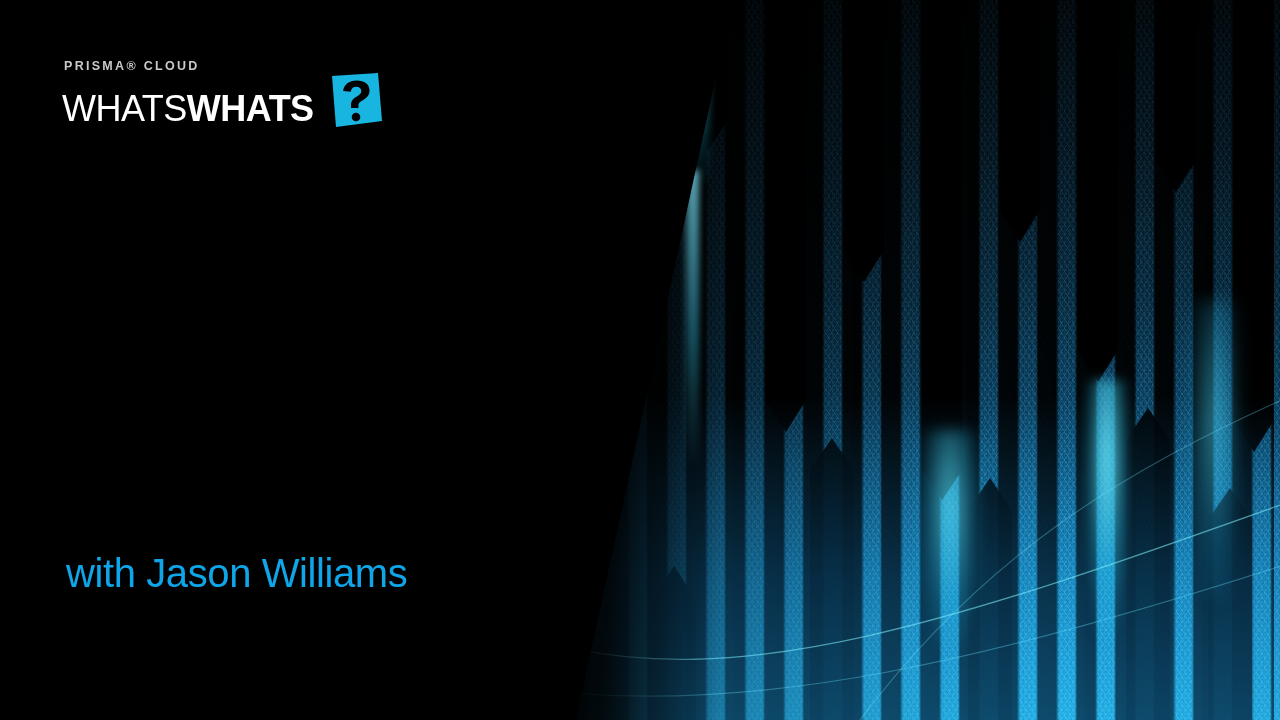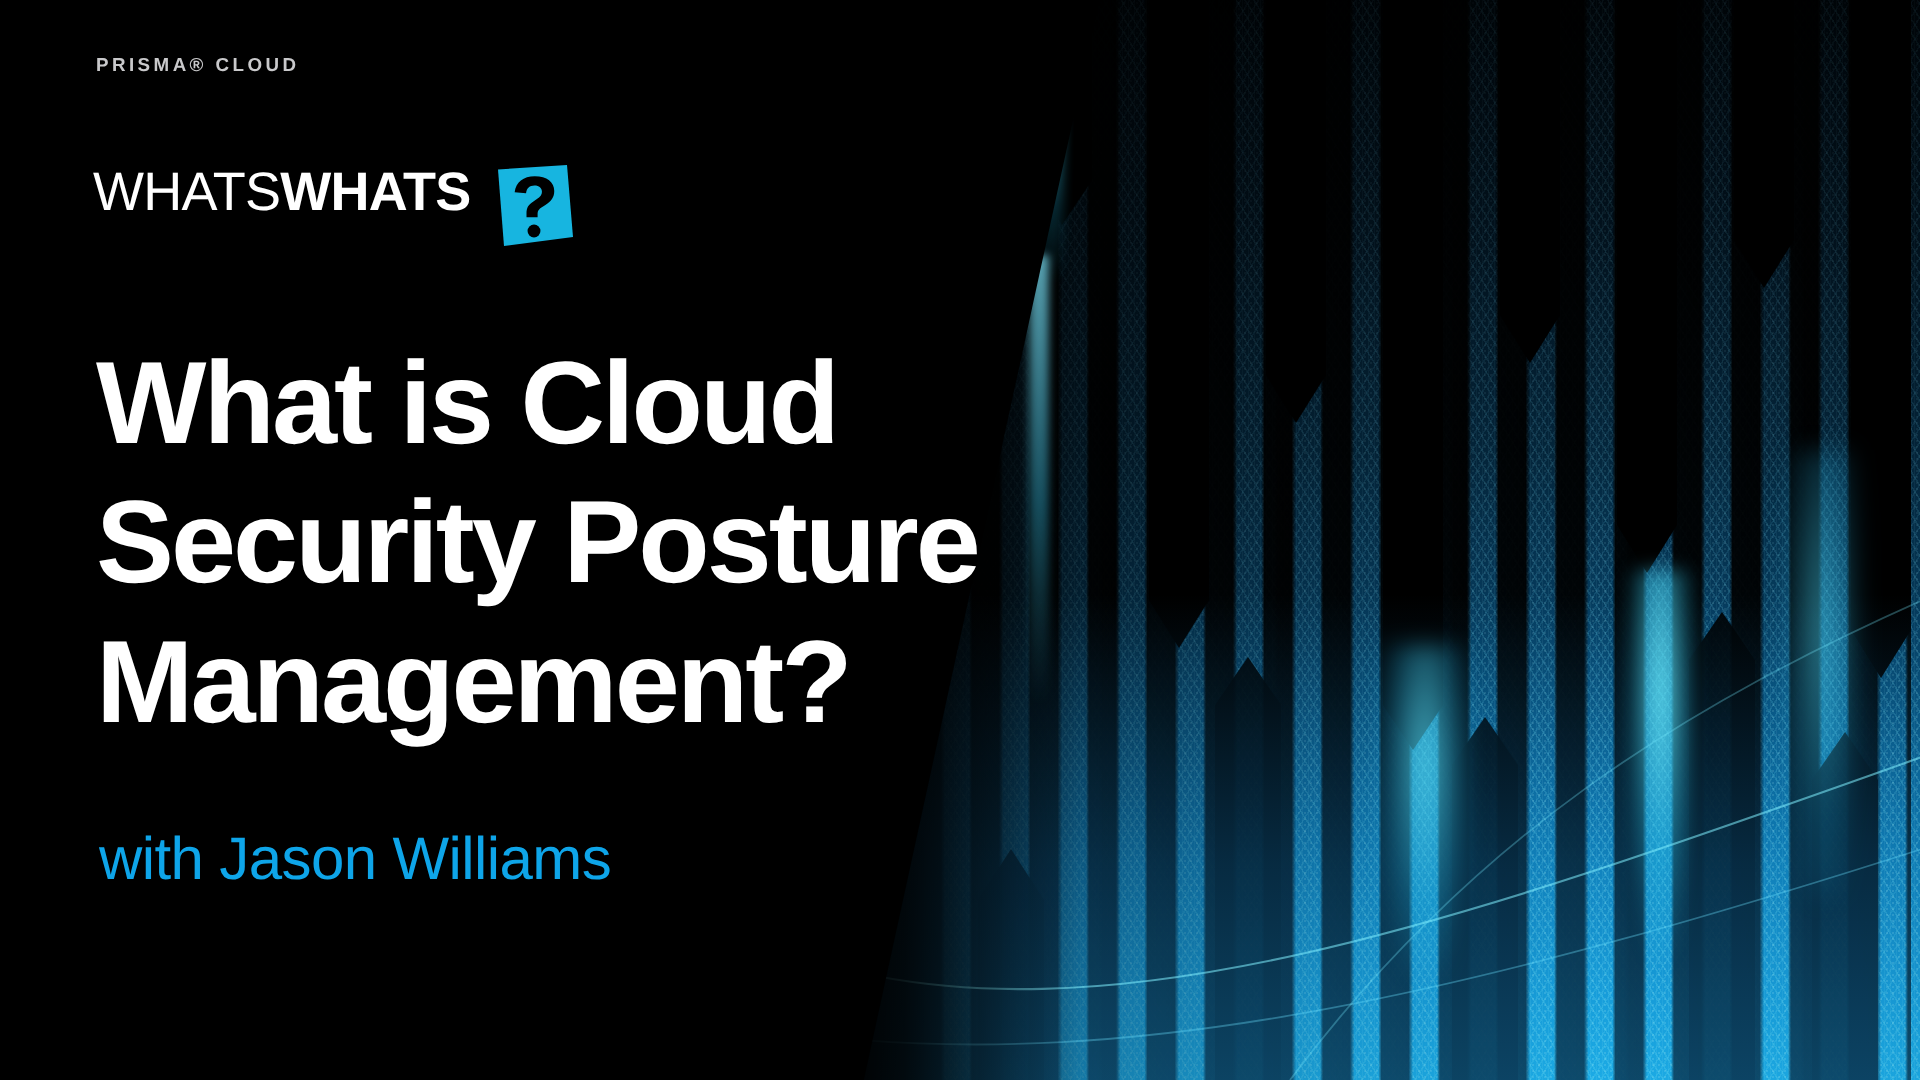--- a/index.html
+++ b/index.html
@@ -156,33 +156,33 @@
 
   
   #content{
     position:absolute; left:0; top:0;
     width:700px; height:720px;
     z-index:5;
   }
 
   
   #logo-lockup{
-    position:absolute; left:62px; top:37px;
-    display:flex; flex-direction:column; gap:20px;
+    position:absolute; left:62px; top:60px;
+    display:flex; flex-direction:column; gap:0;
   }
   #brand-eyebrow{
     font-size:12.5px;
     font-weight:700;
     letter-spacing:2.3px;
     color:#c9c9cb;
     line-height:1;
     padding-left:2px;
   }
   #wordmark-row{
-    display:flex; align-items:flex-start; gap:12px;margin-top:40px;
+    display:flex; align-items:flex-end; gap:12px;
   }
   #wordmark{
     font-size:36px; line-height:1;
     color:#ffffff;
     letter-spacing:-0.5px;
     white-space:nowrap;
     display:flex;
   }
   #wordmark .wm-light{ font-weight:300; }
   #wordmark .wm-bold{ font-weight:700; }
@@ -301,20 +301,17 @@
                      c0,-2.3 0.7,-3.4 3.1,-4.9
                      l2.1,-1.3
                      c4.1,-2.6 5.9,-5.3 5.9,-9.3
                      c0,-6.1 -4.8,-9.9 -13.0,-9.9 Z" fill="#000000"></path>
             <circle cx="30.0" cy="44.0" r="4.3" fill="#000000"></circle>
           </g>
         </svg>
       </div>
     </div>
 
-    <h1 id="headline">What is Cloud
-Security Posture
-Management?</h1>
 
     <div id="subtitle">with Jason Williams</div>
   </div>
 
 </div>
 
 </body></html>

